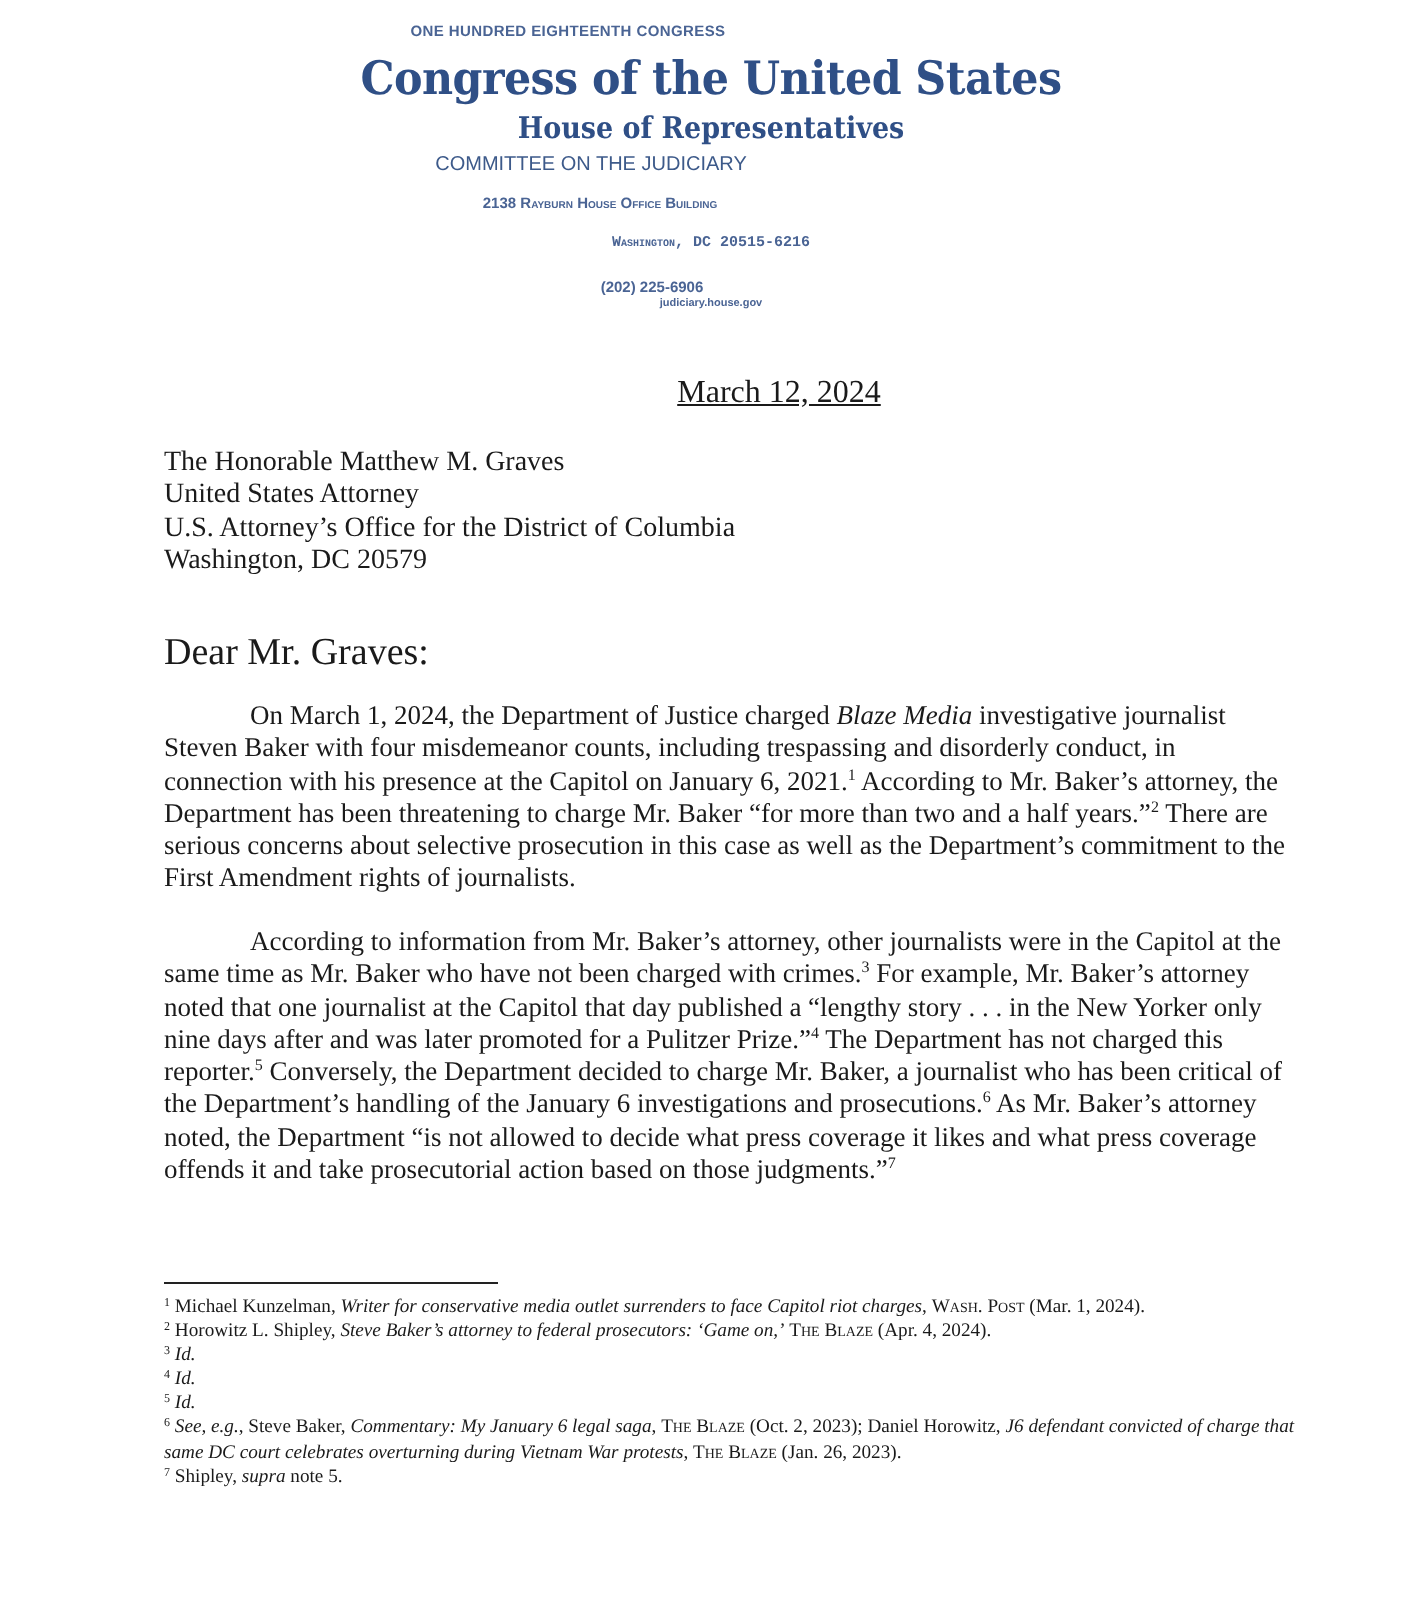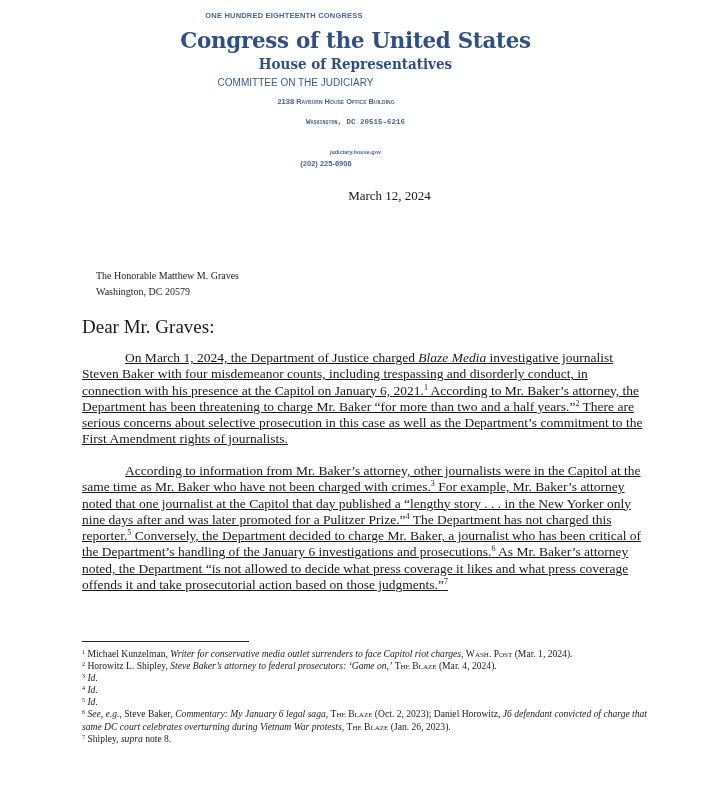--- a/index.html
+++ b/index.html
@@ -2,31 +2,31 @@
 <html><head>
   <meta charset="utf-8">
   <style>
     html, body { margin: 0; padding: 0; background: #ffffff; }
     body { width: 711px; height: 800px; overflow: hidden; position: relative; font-family: "Liberation Serif", serif; color: #1a1a1a; }
     .letterhead { position: absolute; top: 0; left: 0; width: 711px; text-align: center; color: #3d5a8a; }
     .lh-congress-num { position: absolute; top: 11px; left: 0; width: 568px; font-family: "Liberation Sans", sans-serif; font-size: 7.5px; font-weight: bold; letter-spacing: 0.2px; color: #4a6494; }
     .lh-title { position: absolute; top: 26px; left: 0; width: 711px; font-family: "DejaVu Serif", serif; font-size: 23px; font-weight: bold; color: #2f4f86; letter-spacing: -0.3px; transform: scaleX(0.93); }
     .lh-house { position: absolute; top: 55px; left: 0; width: 711px; font-family: "DejaVu Serif", serif; font-size: 15px; font-weight: bold; color: #2f4f86; transform: scaleX(0.9); }
     .lh-committee { position: absolute; top: 77px; left: 0; width: 591px; font-family: "Liberation Sans", sans-serif; font-size: 10px; color: #3d5a8a; }
-    .lh-address { position: absolute; top: 97px; left: 0; width: 600px; font-family: "Liberation Sans", sans-serif; font-size: 7.5px; font-weight: bold; font-variant: small-caps; color: #4a6494; padding-left: 36px; }
+    .lh-address { position: absolute; top: 97px; left: 0; width: 600px; font-family: "Liberation Sans", sans-serif; font-size: 7.5px; font-weight: bold; font-variant: small-caps; color: #4a6494; }
     .lh-city { position: absolute; top: 118px; left: 0; width: 711px; font-family: Liberation Mono, monospace; font-size: 7.5px; font-weight: bold; font-variant: small-caps; color: #4a6494; }
-    .lh-phone { position: absolute; top: 139px; left: 0; width: 652px; font-family: "Liberation Sans", sans-serif; font-size: 7.5px; font-weight: bold; color: #4a6494; margin-top: 20px; }
+    .lh-phone { position: absolute; top: 139px; left: 0; width: 652px; font-family: "Liberation Sans", sans-serif; font-size: 7.5px; font-weight: bold; color: #4a6494; }
     .lh-web { position: absolute; top: 149px; left: 0; width: 711px; font-family: "Liberation Sans", sans-serif; font-size: 5.5px; font-weight: bold; color: #4a6494; }
 
-    .date { position: absolute; top: 188px; left: 0; width: 711px; text-align: center; font-size: 13px; padding-left: 68px; box-sizing: border-box; }
-    .recipient { position: absolute; top: 224px; left: 96px; font-size: 10px; line-height: 16.3px; margin-top: 44px; }
+    .date { position: absolute; top: 188px; left: 0; width: 711px; text-align: center; font-size: 16px; padding-left: 68px; box-sizing: border-box; text-decoration: underline; }
+    .recipient { position: absolute; top: 224px; left: 82px; font-size: 14px; line-height: 16.3px; }
     .salutation { position: absolute; top: 316px; left: 82px; font-size: 19px; }
 
     .para { position: absolute; left: 82px; width: 562px; font-size: 13.5px; line-height: 16.3px; text-align: left; }
-    .para p { margin: 0; text-indent: 43px; text-decoration: underline; }
+    .para p { margin: 0; text-indent: 43px; }
     .p1 { top: 350px; }
     .p2 { top: 463px; }
     sup { font-size: 8px; line-height: 0; vertical-align: 5px; }
 
     .fn-rule { position: absolute; top: 641px; left: 82px; width: 167px; height: 0; border-top: 1px solid #222; }
     .footnotes { position: absolute; top: 648px; left: 82px; width: 570px; font-size: 9.6px; line-height: 12.1px; }
     .fn { margin: 0; }
     .fn sup { font-size: 6px; vertical-align: 3px; }
     .sc { font-variant: small-caps; }
     i { font-style: italic; }
@@ -42,36 +42,38 @@
   <div class="lh-address">2138 Rayburn House Office Building</div>
   <div class="lh-city">Washington, DC 20515-6216</div>
   <div class="lh-phone">(202) 225-6906</div>
   <div class="lh-web">judiciary.house.gov</div>
 </div>
 
 <div class="date">March 12, 2024</div>
 
 <div class="recipient">
   <div>The Honorable Matthew M. Graves</div>
+  <div>United States Attorney</div>
+  <div>U.S. Attorney’s Office for the District of Columbia</div>
   <div>Washington, DC 20579</div>
 </div>
 
 <div class="salutation">Dear Mr. Graves:</div>
 
 <div class="para p1">
   <p><span>On March 1, 2024, the Department of Justice charged </span><i>Blaze Media</i><span> investigative journalist Steven Baker with four misdemeanor counts, including trespassing and disorderly conduct, in connection with his presence at the Capitol on January 6, 2021.</span><sup>1</sup><span> According to Mr. Baker’s attorney, the Department has been threatening to charge Mr. Baker “for more than two and a half years.”</span><sup>2</sup><span> There are serious concerns about selective prosecution in this case as well as the Department’s commitment to the First Amendment rights of journalists.</span></p>
 </div>
 
 <div class="para p2">
   <p><span>According to information from Mr. Baker’s attorney, other journalists were in the Capitol at the same time as Mr. Baker who have not been charged with crimes.</span><sup>3</sup><span> For example, Mr. Baker’s attorney noted that one journalist at the Capitol that day published a “lengthy story . . . in the New Yorker only nine days after and was later promoted for a Pulitzer Prize.”</span><sup>4</sup><span> The Department has not charged this reporter.</span><sup>5</sup><span> Conversely, the Department decided to charge Mr. Baker, a journalist who has been critical of the Department’s handling of the January 6 investigations and prosecutions.</span><sup>6</sup><span> As Mr. Baker’s attorney noted, the Department “is not allowed to decide what press coverage it likes and what press coverage offends it and take prosecutorial action based on those judgments.”</span><sup>7</sup></p>
 </div>
 
 <div class="fn-rule"></div>
 
 <div class="footnotes">
   <div class="fn"><sup>1</sup><span> Michael Kunzelman, </span><i>Writer for conservative media outlet surrenders to face Capitol riot charges</i><span>, </span><span class="sc">Wash. Post</span><span> (Mar. 1, 2024).</span></div>
-  <div class="fn"><sup>2</sup><span> Horowitz L. Shipley, </span><i>Steve Baker’s attorney to federal prosecutors: ‘Game on,’</i><span> </span><span class="sc">The Blaze</span><span> (Mar. 4, 2024).</span></div>
+  <div class="fn"><sup>2</sup><span> Horowitz L. Shipley, </span><i>Steve Baker’s attorney to federal prosecutors: ‘Game on,’</i><span> </span><span class="sc">The Blaze</span><span> (Apr. 4, 2024).</span></div>
   <div class="fn"><sup>3</sup><i> Id.</i></div>
   <div class="fn"><sup>4</sup><i> Id.</i></div>
   <div class="fn"><sup>5</sup><i> Id.</i></div>
   <div class="fn"><sup>6</sup><i> See, e.g.</i><span>, Steve Baker, </span><i>Commentary: My January 6 legal saga</i><span>, </span><span class="sc">The Blaze</span><span> (Oct. 2, 2023); Daniel Horowitz, </span><i>J6 defendant convicted of charge that same DC court celebrates overturning during Vietnam War protests</i><span>, </span><span class="sc">The Blaze</span><span> (Jan. 26, 2023).</span></div>
-  <div class="fn"><sup>7</sup><span> Shipley, </span><i>supra</i><span> note 8.</span></div>
+  <div class="fn"><sup>7</sup><span> Shipley, </span><i>supra</i><span> note 5.</span></div>
 </div>
 
 </body></html>

